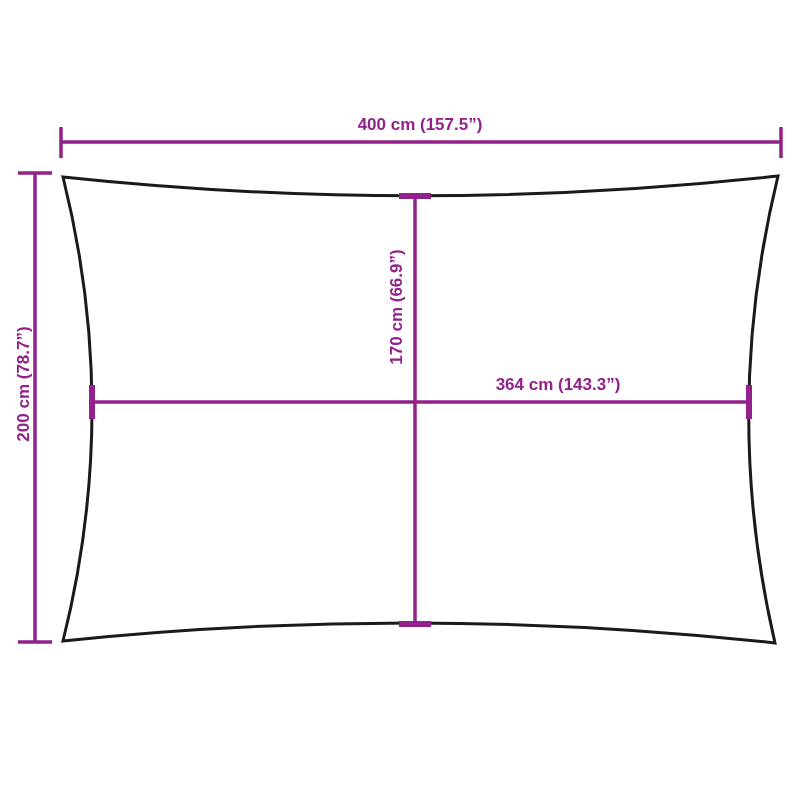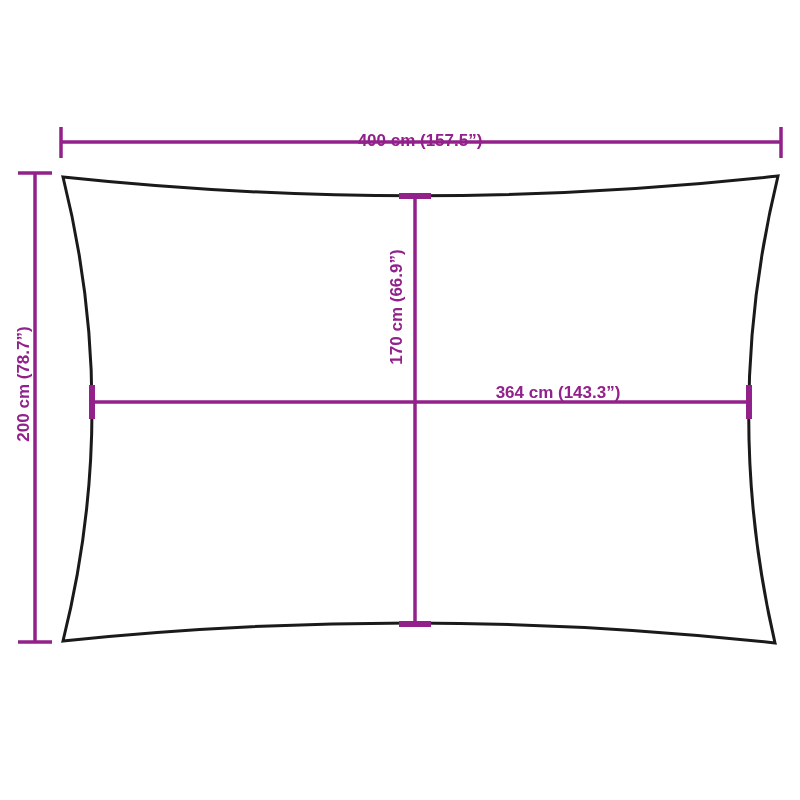--- a/index.html
+++ b/index.html
@@ -81,21 +81,21 @@
       <line class="dim-tick-thick" x1="399" y1="624" x2="431" y2="624"></line>
     </g>
 
     <g>
       <line class="dim-line" x1="92" y1="402" x2="749" y2="402"></line>
       <line class="dim-tick-thick" x1="92" y1="385" x2="92" y2="419"></line>
       <line class="dim-tick-thick" x1="749" y1="385" x2="749" y2="419"></line>
     </g>
   </svg>
 
-  <div class="dim-label h-center" style="left:420px; top:140px;">400 cm (157.5”)</div>
+  <div class="dim-label h-center" style="left:420px; top:124px;">400 cm (157.5”)</div>
 
   <div class="dim-label v-rotated" style="left:23px; top:384px;">200 cm (78.7”)</div>
 
   <div class="dim-label v-rotated" style="left:396px; top:307px;">170 cm (66.9”)</div>
 
-  <div class="dim-label h-center" style="left:558px; top:392px;">364 cm (143.3”)</div>
+  <div class="dim-label h-center" style="left:558px; top:384px;">364 cm (143.3”)</div>
 
 </div>
 
 </body></html>

